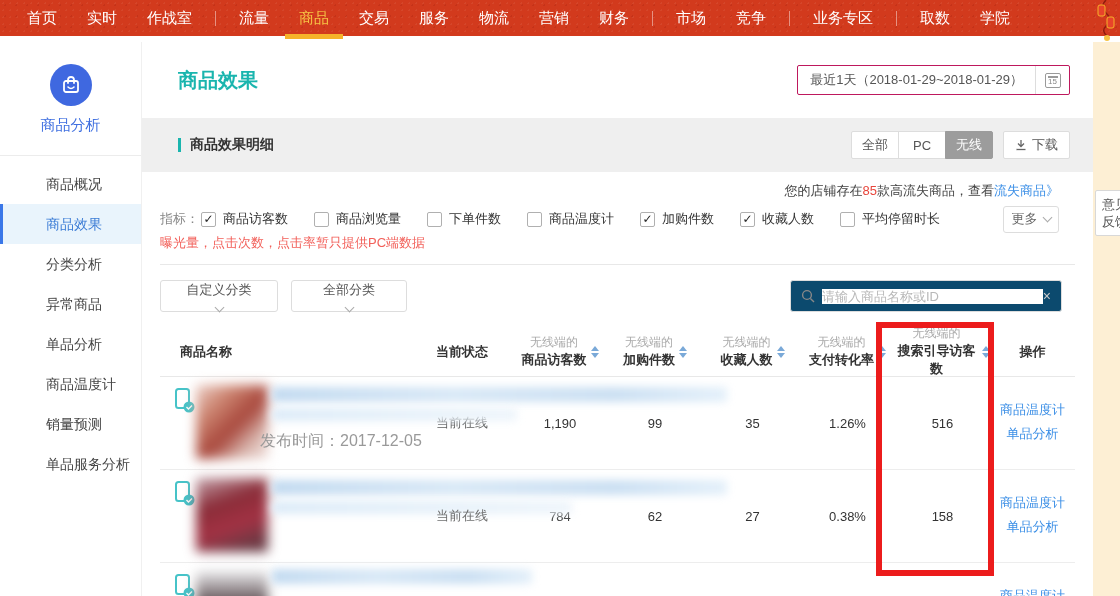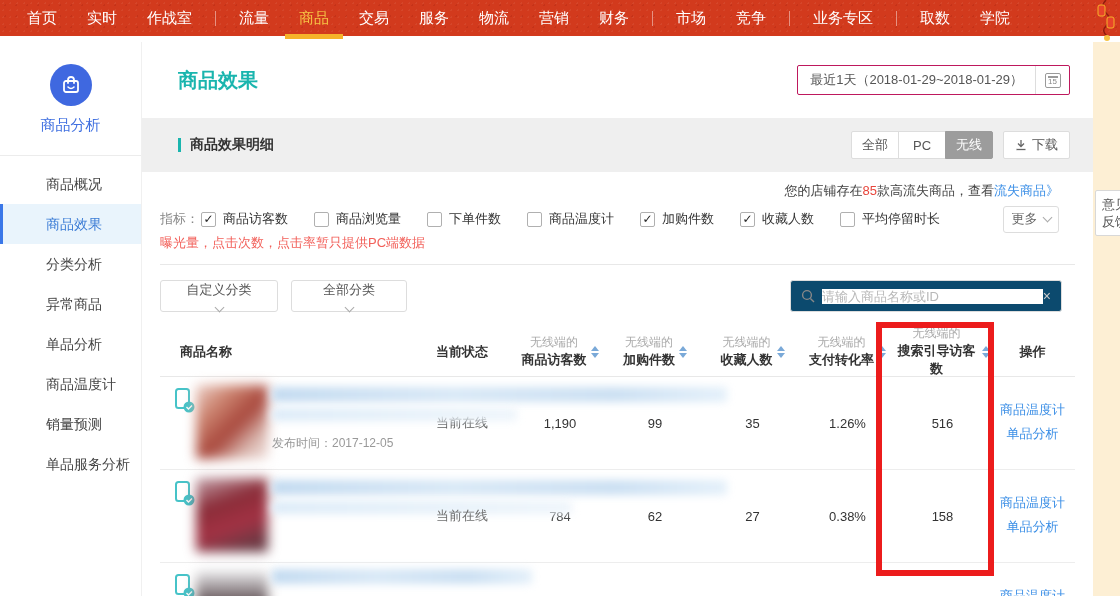--- a/index.html
+++ b/index.html
@@ -112,21 +112,21 @@
 
   .mob-ic { position:absolute; left:14px; top:10px; }
   .p-img { position:absolute; left:36px; top:8px; width:72px; height:74px; border-radius:2px; filter:blur(6px); }
   .img-r0 { background:linear-gradient(135deg,#ecd0c8 0%,#cc8470 28%,#a8473c 55%,#d8b4ac 78%,#f2e4e0 100%); }
   .img-r1 { background:linear-gradient(160deg,#c4a4ac 0%,#8a2c38 35%,#a33244 62%,#6a3a44 88%); }
   .img-r2 { background:linear-gradient(180deg,#e9e9eb 0%,#5a4a4e 45%,#8a6a60 85%); }
   .p-t1 { position:absolute; left:112px; top:10px; height:15px; width:455px; border-radius:3px;
     background:linear-gradient(90deg,#c2daf0,#d8e8f6 40%,#cadff2 75%,#e4f0fa); filter:blur(4px); }
   .p-t2 { position:absolute; left:112px; top:31px; height:13px; width:245px; border-radius:3px;
     background:linear-gradient(90deg,#dcebf8,#eef5fb); filter:blur(4px); }
-  .p-pub { position:absolute; left:112px; bottom:17px; font-size:12px; color:#999; }
+  .p-pub { position:absolute; left:100px; bottom:17px; font-size:16px; color:#999; }
 
   .redbox { position:absolute; left:876px; top:322px; width:118px; height:254px;
     border:6px solid #ec1c1c; pointer-events:none; }
 
   
   .beige { position:absolute; left:1093px; top:42px; width:27px; height:554px; background:#fdefd4; }
   .feedback { position:absolute; left:1095px; top:190px; width:44px; height:46px; background:#fff;
     border:1px solid #d8d8d8; border-radius:2px; font-size:13px; color:#555; padding:5px 0 0 6px;
     line-height:17px; cursor:pointer; }
 </style>

